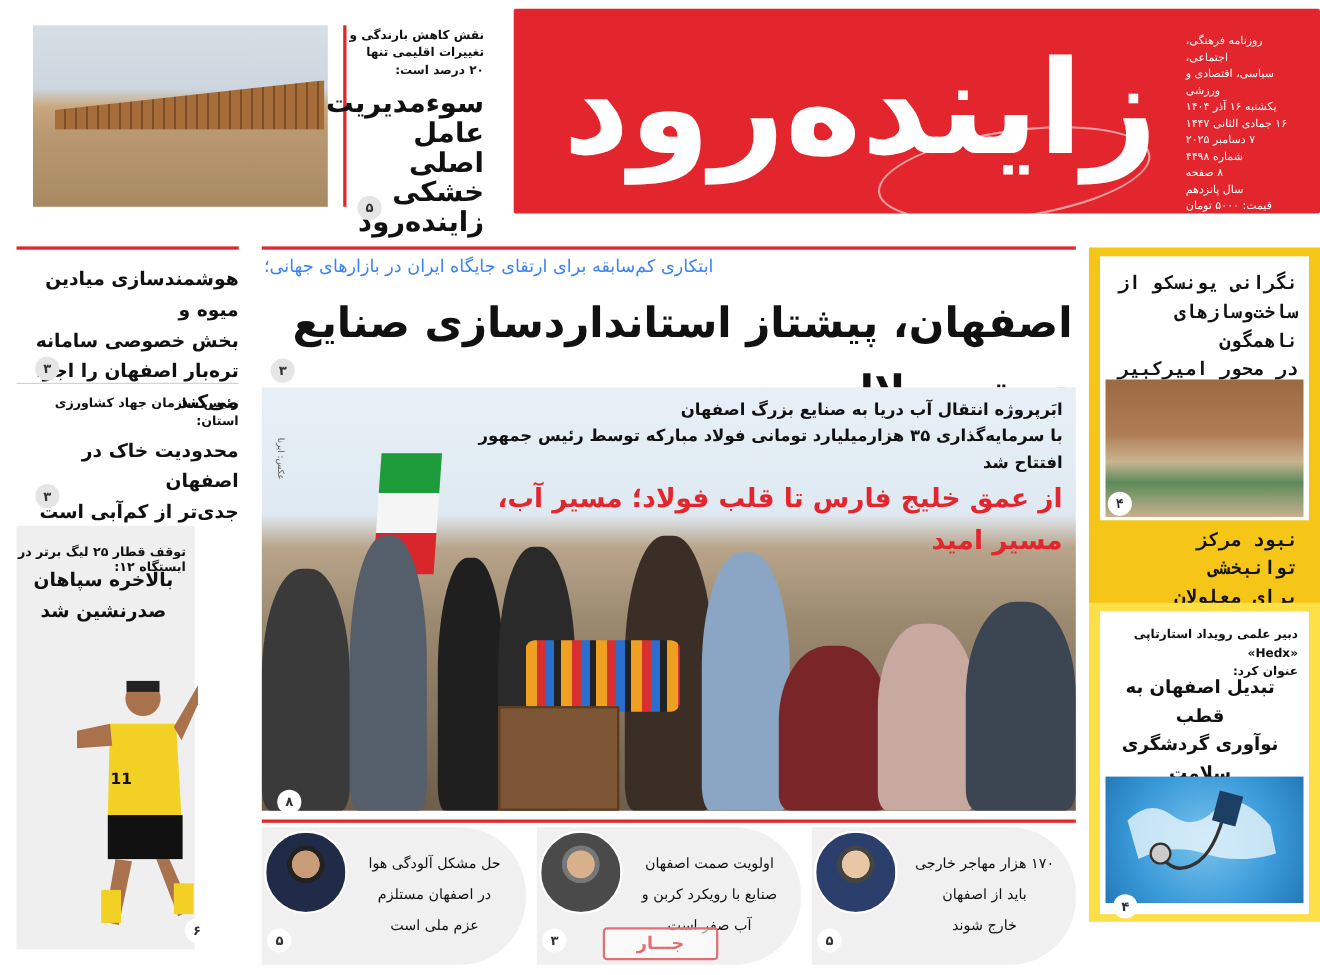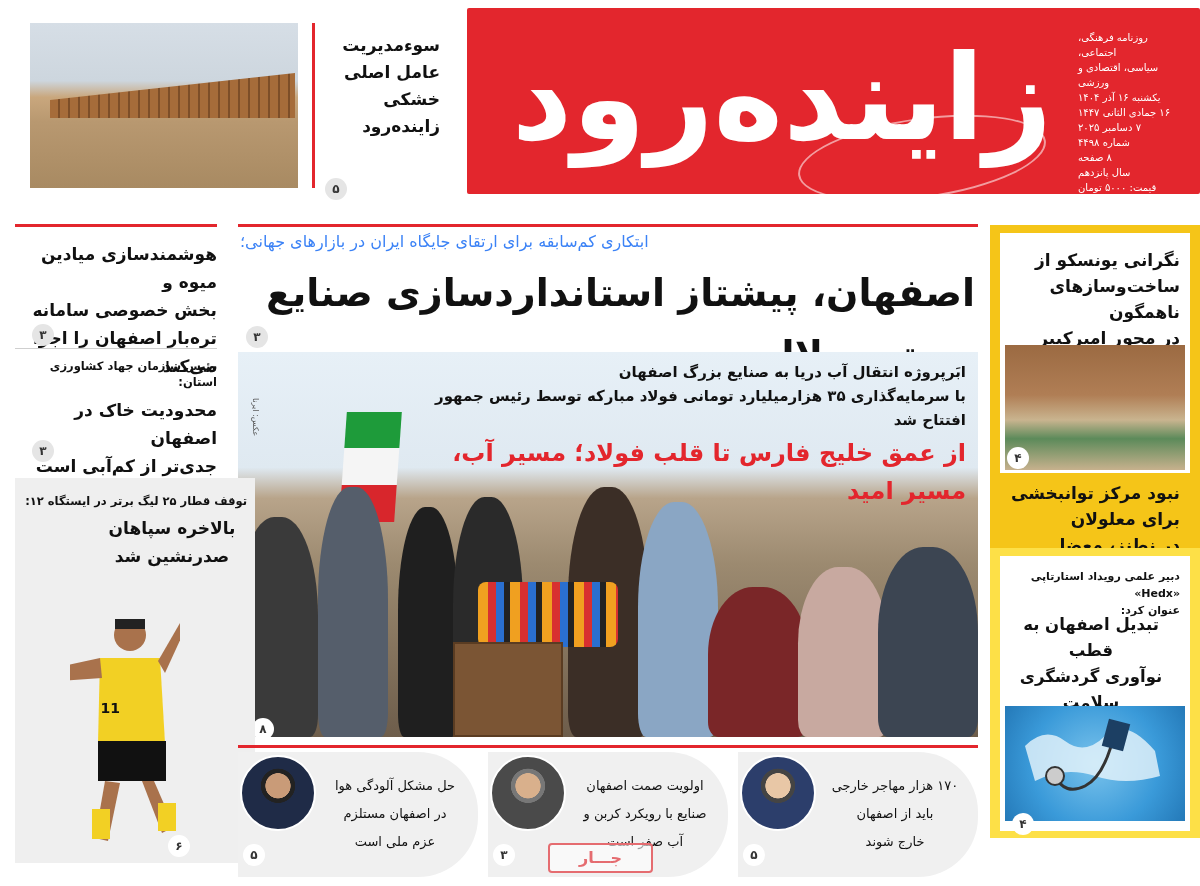--- a/index.html
+++ b/index.html
@@ -40,21 +40,21 @@
     position: absolute; left: 10px; top: 8px; width: 268px; height: 165px;
     background: linear-gradient(180deg, #d6dee6 0%, #cdd6de 35%, #c9a77d 45%, #b89870 60%, #a88a62 100%);
   }
   .teaser-top .bridge {
     position: absolute; left: 20px; top: 50px; width: 245px; height: 45px;
     background: repeating-linear-gradient(90deg, #a66c3a 0 8px, #7d4e28 8px 10px);
     clip-path: polygon(0 60%, 100% 0, 100% 100%, 0 100%);
   }
   .teaser-top-text { left: 310px; top: 24px; width: 130px; text-align: right; }
   .teaser-top-text .small { font-size: 11px; line-height: 16px; font-weight: bold; }
-  .teaser-top-text .head { font-size: 17px; line-height: 27px; font-weight: 900; margin-top: 8px; }
+  .teaser-top-text .head { font-size: 25px; line-height: 27px; font-weight: 900; margin-top: 8px; }
   .teaser-top .red-rule { position: absolute; left: 292px; top: 8px; width: 3px; height: 165px; background: #e3262d; }
 
   
   .main-kicker { left: 240px; top: 232px; width: 735px; text-align: left; font-size: 16px; color: #3b82f6; }
   .main-title { left: 240px; top: 262px; width: 735px; text-align: right; font-size: 38px; font-weight: 900; line-height: 62px; }
   .top-rule { position: absolute; height: 3px; background: #e3262d; }
 
   
   .main-photo {
     left: 238px; top: 352px; width: 740px; height: 385px; overflow: hidden;
@@ -71,29 +71,29 @@
   .flag { position: absolute; left: 105px; top: 60px; width: 55px; height: 110px;
     background: linear-gradient(180deg, #1e9b3a 0 33%, #f5f5f5 33% 66%, #d8262c 66% 100%); transform: skew(-4deg); }
   .photo-credit { position: absolute; left: 4px; top: 4px; width: 18px; height: 80px; color:#555; font-size: 8px; writing-mode: vertical-rl; }
 
   
   .left-item { left: 15px; width: 202px; text-align: right; }
   .left-item .kicker { font-size: 11.5px; font-weight: bold; line-height: 16px; }
   .left-item .head { font-size: 17px; font-weight: 900; line-height: 28px; }
   .hr { position: absolute; height: 1px; background: #cfcfcf; }
 
-  .sport-box { left: 15px; top: 478px; width: 240px; height: 385px; background: #efefef; }
+  .sport-box { left: 15px; top: 478px; width: 162px; height: 385px; background: #efefef; }
   .sport-box .kicker { position: absolute; right: 8px; top: 16px; font-size: 11.5px; font-weight: bold; }
   .sport-box .head { position: absolute; right: 8px; top: 36px; width: 150px; text-align: center; font-size: 17px; font-weight: 900; line-height: 28px; }
   .player {
     position: absolute; left: 55px; top: 135px; width: 110px; height: 240px;
   }
 
   
-  .right-box-1 { left: 990px; top: 225px; width: 210px; height: 392px; background: #f5c518; }
+  .right-box-1 { left: 990px; top: 225px; width: 210px; height: 392px; background: #f5c518; font-family: Liberation Mono, monospace; }
   .right-box-1 .inner { position: absolute; left: 10px; top: 8px; width: 190px; height: 240px; background: #fff; }
   .right-box-1 .head { position: absolute; right: 10px; top: 14px; width: 180px; text-align: right; font-size: 17px; font-weight: 900; line-height: 26px; }
   .right-box-1 .photo { position: absolute; left: 5px; top: 112px; width: 180px; height: 125px;
     background: linear-gradient(180deg, #9b6a42 0%, #b07e55 40%, #c9b48f 60%, #5c8a5a 75%, #c7b18d 100%); }
   .right-box-1 .head2 { position: absolute; right: 20px; top: 255px; width: 170px; text-align: right; font-size: 17px; font-weight: 900; line-height: 26px; }
 
   .right-box-2 { left: 990px; top: 548px; width: 210px; height: 290px; background: #fde047; }
   .right-box-2 .inner { position: absolute; left: 10px; top: 8px; width: 190px; height: 275px; background: #fff; }
   .right-box-2 .kicker { position: absolute; right: 10px; top: 12px; width: 178px; text-align: right; font-size: 11px; font-weight: bold; line-height: 17px; }
   .right-box-2 .head { position: absolute; right: 10px; top: 56px; width: 178px; text-align: center; font-size: 16.5px; font-weight: 900; line-height: 26px; }
@@ -134,20 +134,25 @@
   </div>
 </div>
 
 <div class="abs teaser-top">
   <div class="photo">
     <div class="bridge"></div>
   </div>
   <div class="red-rule"></div>
 </div>
 <div class="abs teaser-top-text">
+  <div class="small">
+    <div>نقش کاهش بارندگی و</div>
+    <div>تغییرات اقلیمی تنها</div>
+    <div>۲۰ درصد است:</div>
+  </div>
   <div class="head">
     <div>سوءمدیریت</div>
     <div>عامل اصلی</div>
     <div>خشکی زاینده‌رود</div>
   </div>
 </div>
 <div class="num-badge" style="left:325px;top:178px;">۵</div>
 
 <div class="top-rule" style="left:238px;top:224px;width:740px;"></div>
 <div class="abs main-kicker">ابتکاری کم‌سابقه برای ارتقای جایگاه ایران در بازارهای جهانی؛</div>

